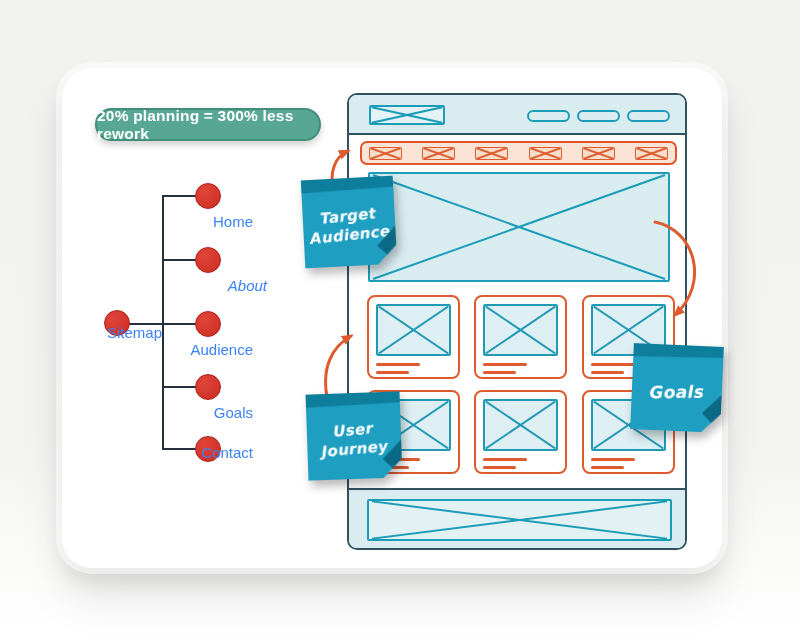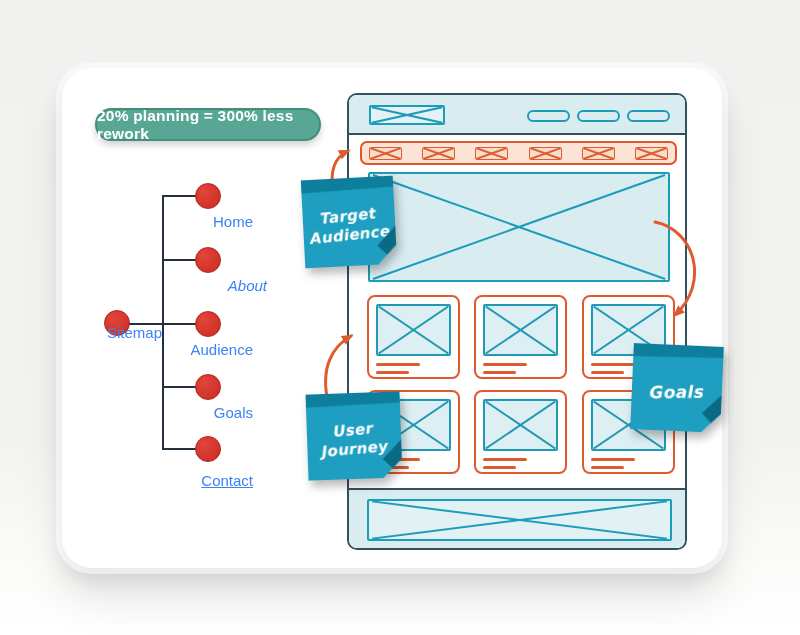--- a/index.html
+++ b/index.html
@@ -134,21 +134,21 @@
       <div class="node-circle" style="left:133px;top:179px;"></div>
       <div class="node-label" style="left:115px;top:209px;font-style:italic;">About</div>
 
       <div class="node-circle" style="left:133px;top:243px;"></div>
       <div class="node-label" style="left:101px;top:273px;">Audience</div>
 
       <div class="node-circle" style="left:133px;top:306px;"></div>
       <div class="node-label" style="left:101px;top:336px;">Goals</div>
 
       <div class="node-circle" style="left:133px;top:368px;"></div>
-      <div class="node-label" style="left:101px;top:404px;text-decoration:underline;">Contact</div>
+      <div class="node-label" style="left:101px;top:376px;">Contact</div>
     </div>
 
     <div class="frame">
       <div class="frame-header">
         <div class="xbox" style="left:20px;top:10px;width:76px;height:20px;background:#e4f2f5;">
             <svg viewBox="0 0 100 100" preserveAspectRatio="none">
               <line x1="1" y1="1" x2="99" y2="99"></line>
               <line x1="99" y1="1" x2="1" y2="99"></line>
             </svg>
           </div>

